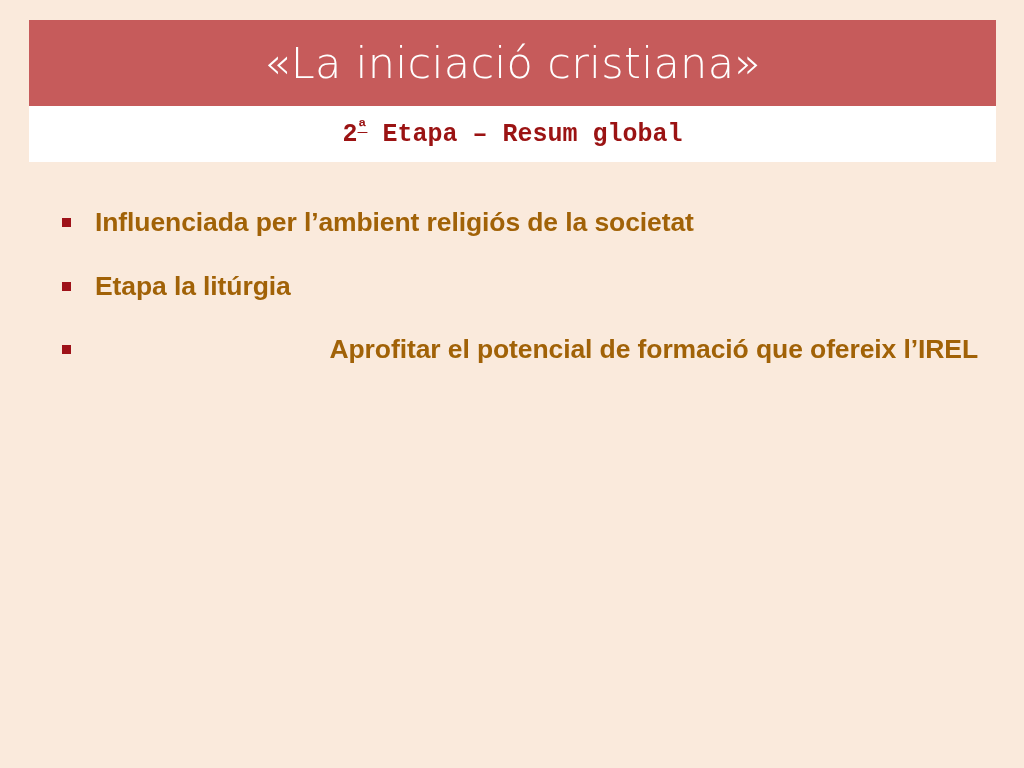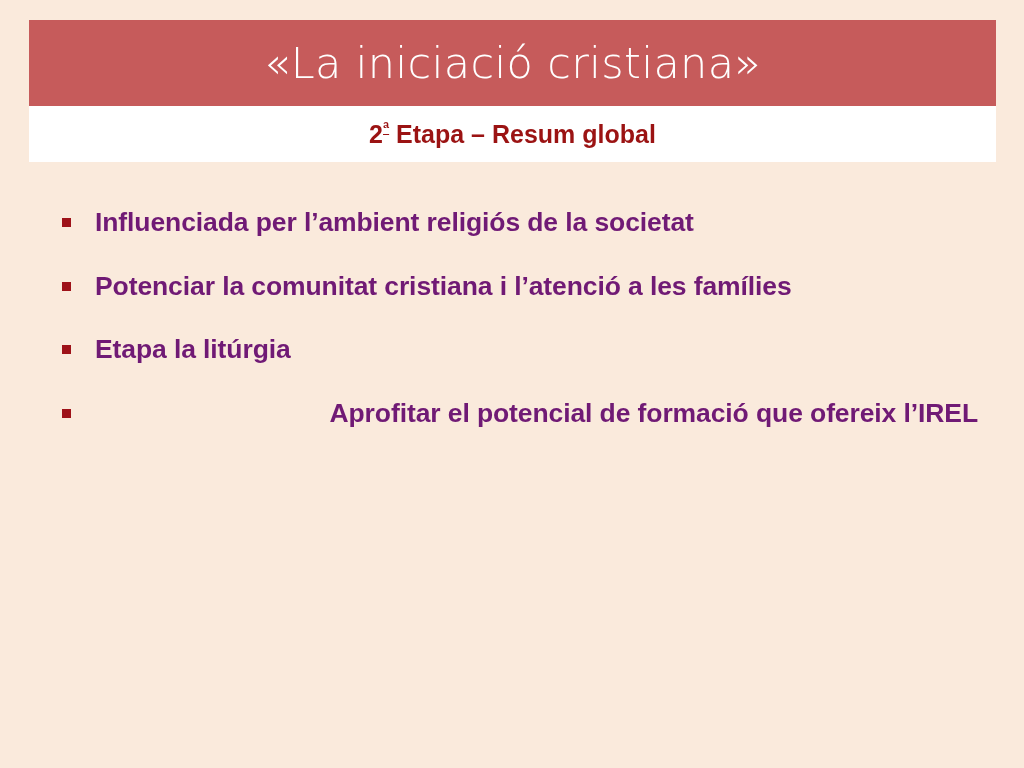--- a/index.html
+++ b/index.html
@@ -55,21 +55,21 @@
     width: 967px;
     height: 56px;
     background: #ffffff;
     display: flex;
     align-items: center;
     justify-content: center;
     box-sizing: border-box;
   }
   .subtitle-text {
     color: #9b1313;
-    font-family: Liberation Sans, sans-serif;
+    font-family: Liberation Mono, monospace;
     font-size: 25px;
     font-weight: bold;
     line-height: 1;
     white-space: nowrap;
     text-align: center;
   }
   .subtitle-text sup {
     font-size: 0.66em;
     vertical-align: super;
     line-height: 0;
@@ -83,21 +83,21 @@
     top: 205px;
     width: 930px;
     margin: 0;
     padding: 0;
     list-style: none;
   }
   .bullet-item {
     position: relative;
     padding-left: 47px;
     margin-bottom: 28px;
-    color: #701a75;
+    color: #a16207;
     font-family: "Liberation Sans", sans-serif;
     font-size: 26.5px;
     font-weight: bold;
     line-height: 1.34;
     letter-spacing: -0.1px;
   }
   .bullet-item:last-child {
     margin-bottom: 0;
     text-align: right;
   }
@@ -127,24 +127,20 @@
     <div class="subtitle-text"><span>2</span><sup>ª</sup><span> Etapa – Resum global</span></div>
   </div>
 
   <ul class="body-list">
     <li class="bullet-item">
       <span class="bullet-marker"></span>
       <span class="bullet-label">Influenciada per l’ambient religiós de la societat</span>
     </li>
     <li class="bullet-item">
       <span class="bullet-marker"></span>
-      <span class="bullet-label">Potenciar la comunitat cristiana i l’atenció a les famílies</span>
-    </li>
-    <li class="bullet-item">
-      <span class="bullet-marker"></span>
       <span class="bullet-label">Etapa la litúrgia</span>
     </li>
     <li class="bullet-item">
       <span class="bullet-marker"></span>
       <span class="bullet-label">Aprofitar el potencial de formació que ofereix l’IREL</span>
     </li>
   </ul>
 
 </div>
 

